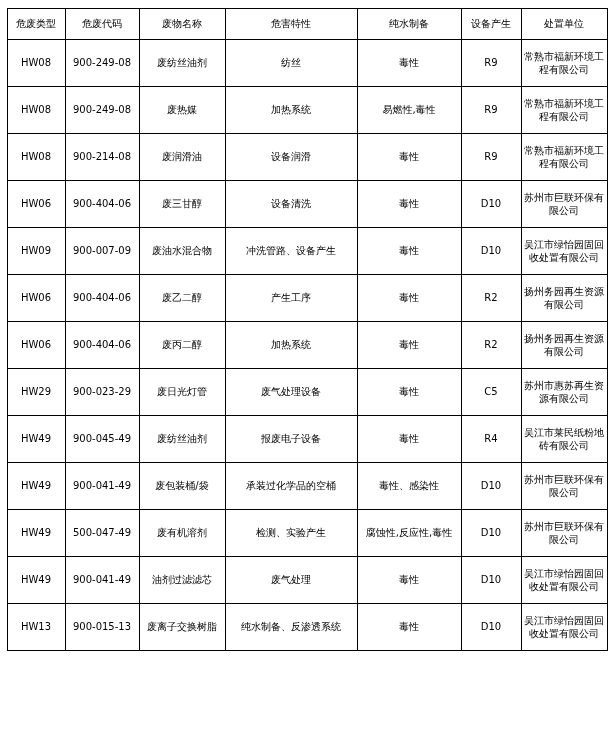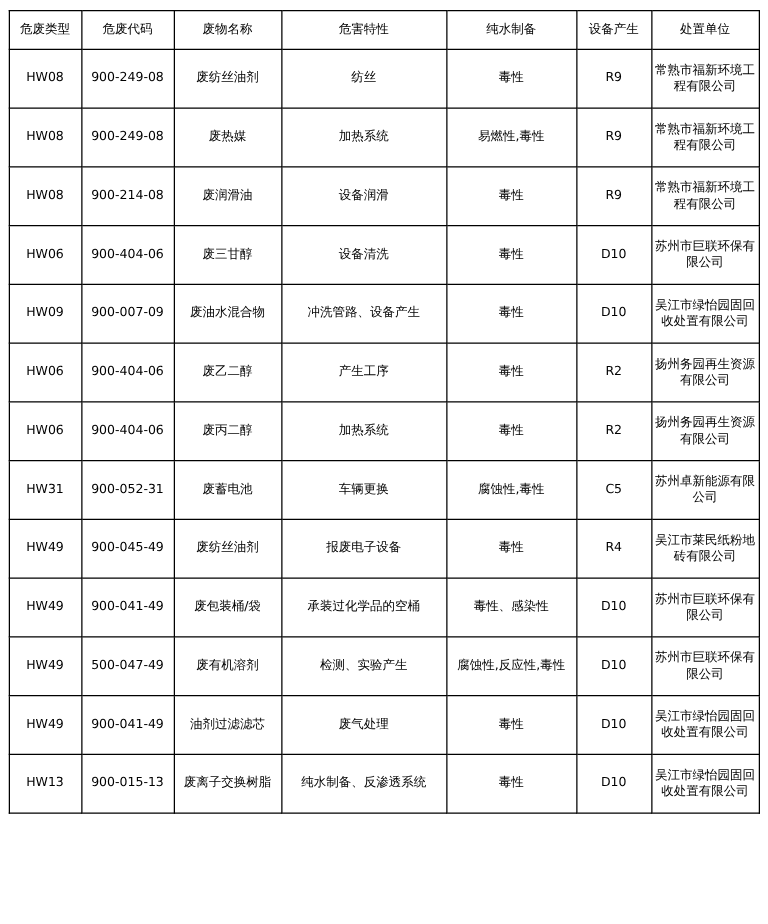--- a/index.html
+++ b/index.html
@@ -145,27 +145,27 @@
       <tr>
         <td class="cell-type">HW06</td>
         <td class="cell-code">900-404-06</td>
         <td class="cell-name">废丙二醇</td>
         <td class="cell-proc">加热系统</td>
         <td class="cell-haz">毒性</td>
         <td class="cell-disp">R2</td>
         <td class="cell-unit">扬州务园再生资源有限公司</td>
       </tr>
       <tr>
-        <td class="cell-type">HW31</td>
-        <td class="cell-code">900-052-31</td>
-        <td class="cell-name">废蓄电池</td>
-        <td class="cell-proc">车辆更换</td>
-        <td class="cell-haz">腐蚀性,毒性</td>
+        <td class="cell-type">HW29</td>
+        <td class="cell-code">900-023-29</td>
+        <td class="cell-name">废日光灯管</td>
+        <td class="cell-proc">废气处理设备</td>
+        <td class="cell-haz">毒性</td>
         <td class="cell-disp">C5</td>
-        <td class="cell-unit">苏州卓新能源有限公司</td>
+        <td class="cell-unit">苏州市惠苏再生资源有限公司</td>
       </tr>
       <tr>
         <td class="cell-type">HW49</td>
         <td class="cell-code">900-045-49</td>
         <td class="cell-name">废纺丝油剂</td>
         <td class="cell-proc">报废电子设备</td>
         <td class="cell-haz">毒性</td>
         <td class="cell-disp">R4</td>
         <td class="cell-unit">吴江市莱民纸粉地砖有限公司</td>
       </tr>

